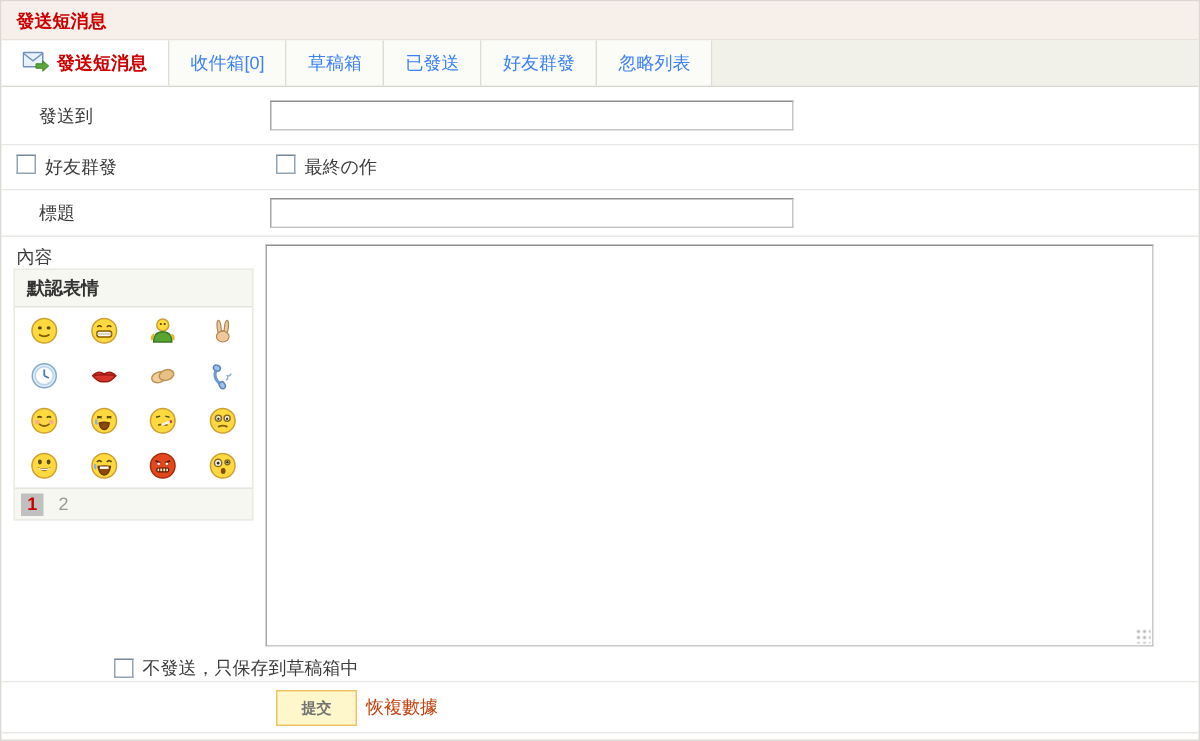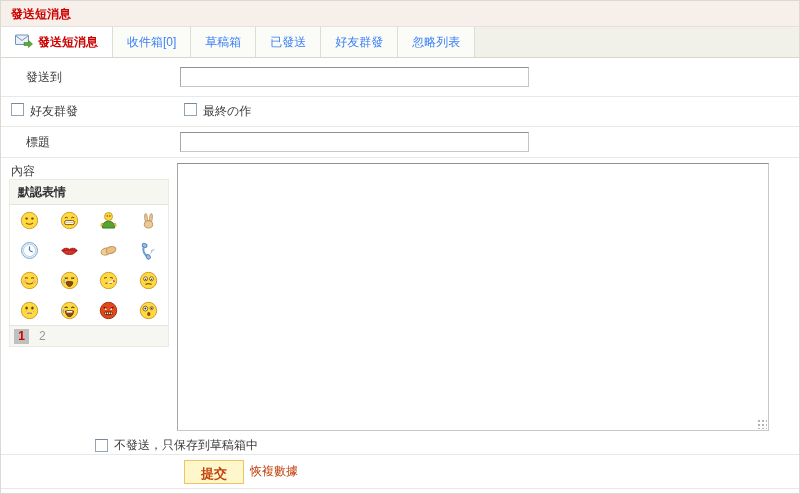--- a/index.html
+++ b/index.html
@@ -46,28 +46,28 @@
   .pg { color:#999; cursor:pointer; }
 
   .content-ta { position:absolute; left:176px; top:5px; width:592px; height:268px;
                 border:1px solid #c8c8c8; border-top-color:#8f8f8f; border-left-color:#a8a8a8;
                 resize:none; font:12px "Liberation Sans",sans-serif; padding:3px; }
   .grip { position:absolute; left:756px; top:261px; width:10px; height:10px;
           background-image:radial-gradient(#b5b5b5 1px, transparent 1.1px);
           background-size:4px 4px; cursor:nwse-resize; }
 
   
-  .r-draft { height:18px; display:flex; align-items:center; gap:6px; padding-left:94px;
+  .r-draft { height:18px; display:flex; align-items:center; gap:6px; padding-left:75px;
              border-bottom:1px solid #e8e8e6; background:#fff; }
 
   
   .r-submit { height:34px; display:flex; align-items:center; padding-left:183px; background:#fff;
               border-bottom:1px solid #e8e8e6; }
   .btn-submit { height:24px; padding:4px 16px; background:#fff7cc; border:1px solid #eec463;
-                color:#c2410c; font-weight:bold; font-size:13px; cursor:pointer;
+                color:#737373; font-weight:bold; font-size:10px; cursor:pointer;
                 font-family:"Liberation Sans",sans-serif; }
   .hint { color:#666; margin-left:18px; }
   .restore { color:#c2410c; margin-left:6px; cursor:pointer; }
 </style>
 </head>
 <body>
 
 <div class="page">
 
   <div class="hd">

